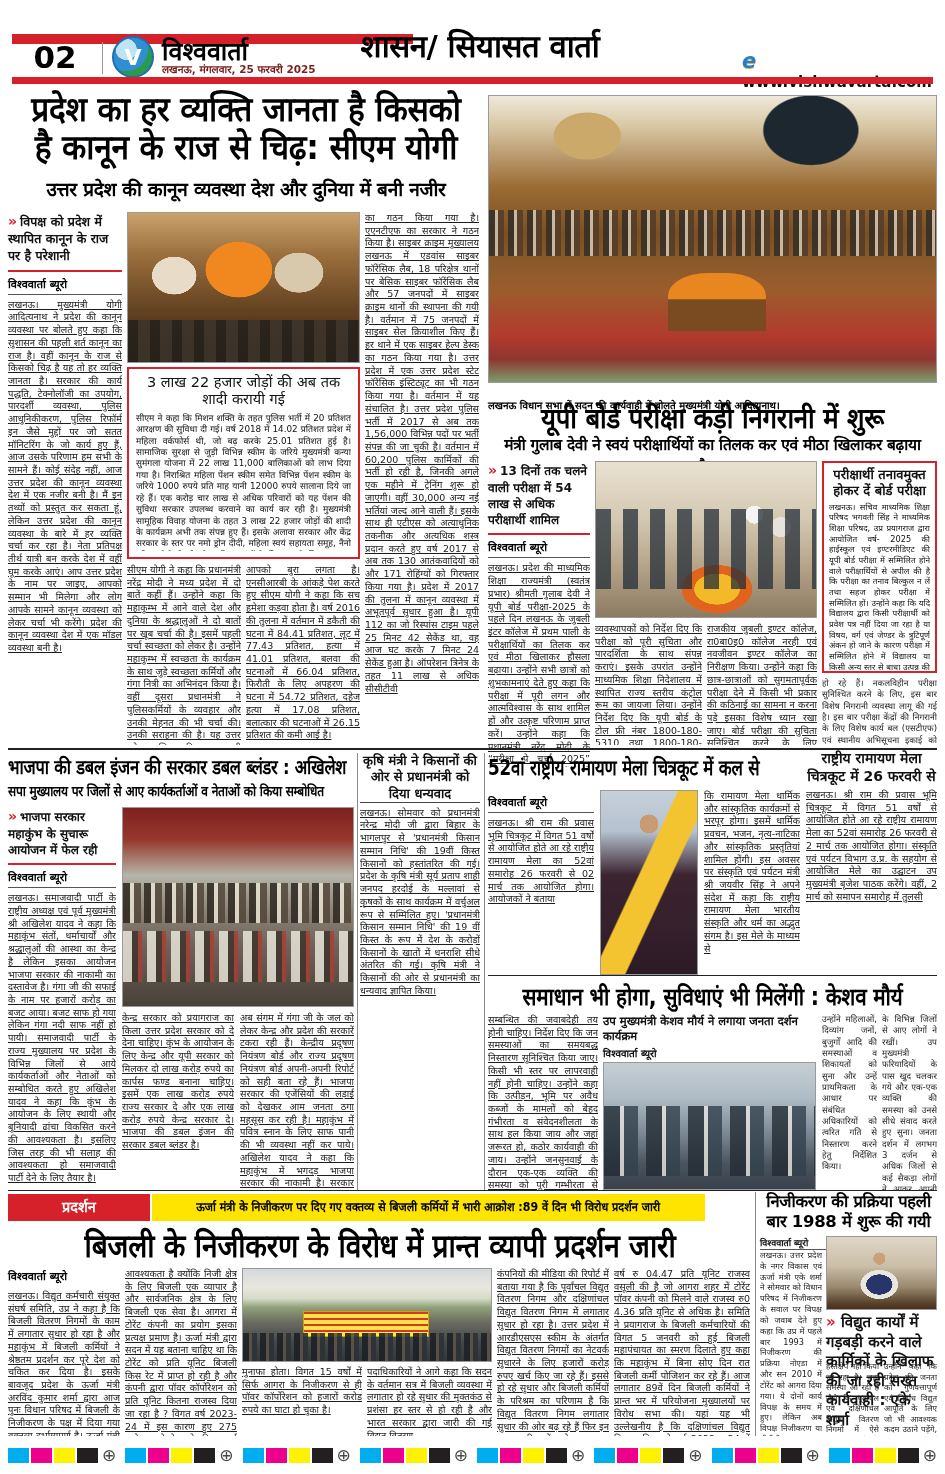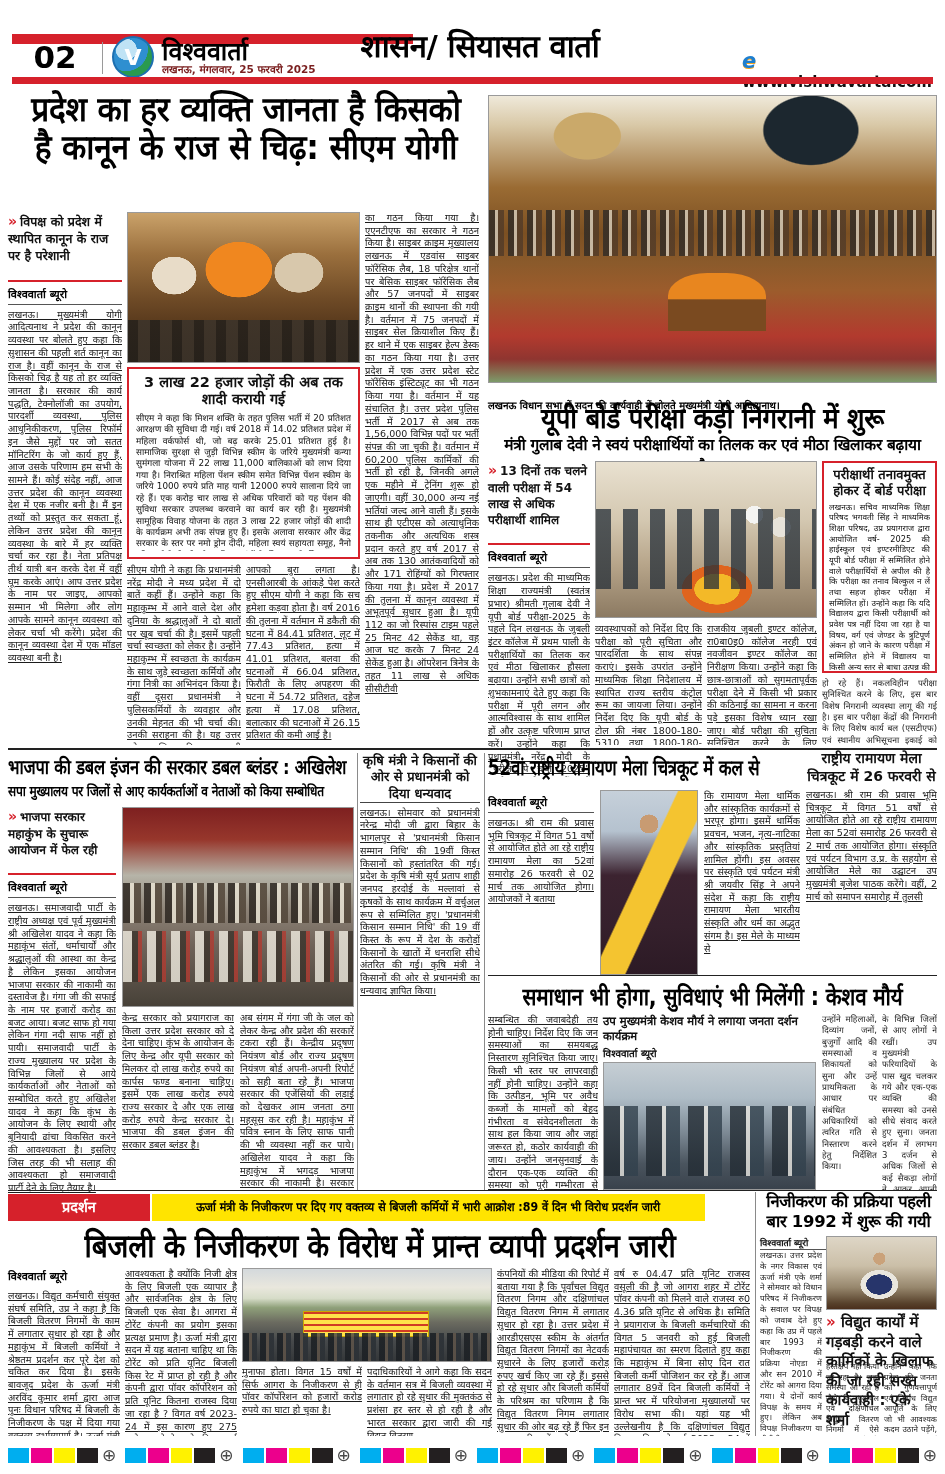--- a/index.html
+++ b/index.html
@@ -8,21 +8,21 @@
     position:relative; width:945px; height:1474px; background:#ffffff;
     font-family:"DejaVu Sans","Liberation Sans",sans-serif; color:#111;
     margin:0 auto; overflow:hidden;
   }
   .abs { position:absolute; }
   .hl { font-weight:800; color:#000; letter-spacing:-0.3px; }
   .center { text-align:center; }
   .squeeze { white-space:nowrap; }
   .bt { font-size:9.5px; line-height:1.34; text-align:justify; color:#1c1c1c; overflow:hidden;text-decoration:underline; }
   .bt-sm { font-size:8.6px; line-height:1.32; text-align:justify; color:#1c1c1c; overflow:hidden; }
-  .kicker { font-size:12.5px; font-weight:700; line-height:1.35; color:#111; padding-bottom:15px; border-bottom:2px solid #d6212b; }
+  .kicker { font-size:12.5px; font-weight:700; line-height:1.35; color:#111; padding-bottom:5px; border-bottom:2px solid #d6212b; }
   .kicker .mark { color:#d6212b; font-weight:800; margin-right:3px; font-size:14px; }
   .byline { font-size:11px; font-weight:700; color:#000; padding:4px 0 3px 0; border-bottom:1px solid #555; margin-bottom:4px; }
   .caption { font-size:10px; font-weight:700; color:#000;margin-top:12px; }
   .photo { position:absolute; overflow:hidden; border:1px solid #9a9a9a; }
   .photo::before, .photo::after { content:""; position:absolute; inset:0; }
 
   
   .redstripe { left:12px; top:34px; width:401px; height:10px; background:#d6212b; }
   .redrule   { left:12px; top:77px; width:921px; height:7px; background:#d6212b; }
   .pageno { left:14px; top:38px; width:82px; height:38px; font-size:31px; font-weight:800; color:#000; text-align:center; line-height:38px; }
@@ -40,21 +40,21 @@
   
   .lead-headline { left:8px; top:90px; width:476px; font-size:34px; line-height:1.13; transform:scaleX(.93); transform-origin:50% 0; }
   .lead-sub { left:8px; top:176px; width:476px; font-size:19px; font-weight:800; }
   .lead-photo { left:127px; top:212px; width:233px; height:151px;
      background: radial-gradient(ellipse 60px 50px at 48% 38%, #f0871f 0 55%, rgba(240,135,31,0) 56%),
                  radial-gradient(ellipse 40px 34px at 20% 42%, #e8dcc8 0 55%, rgba(0,0,0,0) 56%),
                  radial-gradient(ellipse 44px 36px at 74% 40%, #d8c8ac 0 55%, rgba(0,0,0,0) 56%),
                  linear-gradient(180deg,#caa26a 0%,#9a6f3d 28%,#6e4a26 58%,#4f3218 82%,#3c2713 100%); }
   .lead-photo::after { top:72%; height:28%; background:repeating-linear-gradient(90deg,#23201c 0 10px,#3a332b 10px 22px); opacity:.85; }
   .shadi-box { left:127px; top:367px; width:233px; height:192px; border:2px solid #d6212b; padding:5px 7px; background:#fff; }
-  .shadi-title { font-size:14.5px; font-weight:700; text-align:center; line-height:1.2; margin-bottom:4px; }
+  .shadi-title { font-size:14.5px; font-weight:400; text-align:center; line-height:1.2; margin-bottom:4px; }
   .shadi-body { font-size:8.8px; line-height:1.3; text-align:justify; height:138px; overflow:hidden; }
   .lead-c1 { left:8px;  top:212px; width:114px; height:533px; }
   .lead-c2 { left:127px; top:564px; width:114px; height:181px; }
   .lead-c3 { left:246px; top:564px; width:114px; height:181px; }
   .lead-c4 { left:365px; top:212px; width:114px; height:533px; }
 
   
   .assembly-photo { left:488px; top:95px; width:449px; height:288px;
      background: radial-gradient(ellipse 85px 62px at 72% 12%, #1c272f 0 55%, rgba(0,0,0,0) 57%),
                  radial-gradient(ellipse 60px 42px at 22% 14%, #caa96a 0 55%, rgba(0,0,0,0) 57%),
@@ -169,20 +169,21 @@
   <div class="abs pageno">02</div>
   <div class="abs pagediv"></div>
   <div class="abs logo-circle">V</div>
   <div class="abs logo-title">विश्ववार्ता</div>
   <div class="abs logo-dateline">लखनऊ,  मंगलवार, 25 फरवरी 2025</div>
   <div class="abs section-title">शासन/ सियासत वार्ता</div>
   <div class="abs website"><span class="e-icon">e</span><span>www.vishwavarta.com</span></div>
   <div class="abs redrule"></div>
 
   <h1 class="abs hl center lead-headline">प्रदेश का हर व्यक्ति जानता है किसको है कानून के राज से चिढ़: सीएम योगी</h1>
+  <h2 class="abs hl center lead-sub">उत्तर प्रदेश की कानून व्यवस्था देश और दुनिया में बनी नजीर</h2>
 
   <div class="abs lead-c1">
     <div class="kicker"><span class="mark">»</span><span>विपक्ष को प्रदेश में स्थापित कानून के राज पर है परेशानी</span></div>
     <div class="byline">विश्ववार्ता ब्यूरो</div>
     <div class="bt" style="height:398px;">लखनऊ। मुख्यमंत्री योगी आदित्यनाथ ने प्रदेश की कानून व्यवस्था पर बोलते हुए कहा कि सुशासन की पहली शर्त कानून का राज है। वहीं कानून के राज से किसको चिढ़ है यह तो हर व्यक्ति जानता है। सरकार की कार्य पद्धति, टेक्नोलॉजी का उपयोग, पारदर्शी व्यवस्था, पुलिस आधुनिकीकरण, पुलिस रिफॉर्म इन जैसे मुद्दों पर जो सतत मॉनिटरिंग के जो कार्य हुए हैं, आज उसके परिणाम हम सभी के सामने हैं। कोई संदेह नहीं, आज उत्तर प्रदेश की कानून व्यवस्था देश में एक नजीर बनी है। मैं इन तथ्यों को प्रस्तुत कर सकता हूं, लेकिन उत्तर प्रदेश की कानून व्यवस्था के बारे में हर व्यक्ति चर्चा कर रहा है। नेता प्रतिपक्ष तीर्थ यात्री बन करके देश में वहीं घूम करके आएं। आप उत्तर प्रदेश के नाम पर जाइए, आपको सम्मान भी मिलेगा और लोग आपके सामने कानून व्यवस्था को लेकर चर्चा भी करेंगे। प्रदेश की कानून व्यवस्था देश में एक मॉडल व्यवस्था बनी है।</div>
   </div>
 
   <div class="photo lead-photo"></div>
 
   <div class="abs shadi-box">
@@ -270,21 +271,21 @@
     <div class="byline" style="border-bottom:none; padding-top:0;">विश्ववार्ता ब्यूरो</div>
     <div class="bt" style="height:146px;">लखनऊ। विद्युत कर्मचारी संयुक्त संघर्ष समिति, उप्र ने कहा है कि बिजली वितरण निगमों के काम में लगातार सुधार हो रहा है और महाकुंभ में बिजली कर्मियों ने श्रेष्ठतम प्रदर्शन कर पूरे देश को चकित कर दिया है। इसके बावजूद प्रदेश के ऊर्जा मंत्री अरविंद कुमार शर्मा द्वारा आज पुनः विधान परिषद में बिजली के निजीकरण के पक्ष में दिया गया वक्तव्य दुर्भाग्यपूर्ण है। ऊर्जा मंत्री के इस वक्तव्य से बिजली व्यवस्था सुधार में लगे बिजली कर्मियों में भारी आक्रोश व्याप्त हो गया है। संघर्ष समिति के पदाधिकारियों ने कहा कि विकसित भारत के लिए बिजली का निजीकरण नहीं अपितु सार्वजनिक क्षेत्र में बिजली उद्योग को रखा जाना प्राथमिक</div>
   </div>
   <div class="abs bt bij-c2">आवश्यकता है क्योंकि निजी क्षेत्र के लिए बिजली एक व्यापार है और सार्वजनिक क्षेत्र के लिए बिजली एक सेवा है। आगरा में टोरेंट कंपनी का प्रयोग इसका प्रत्यक्ष प्रमाण है। ऊर्जा मंत्री द्वारा सदन में यह बताना चाहिए था कि टोरेंट को प्रति यूनिट बिजली किस रेट में प्राप्त हो रही है और कंपनी द्वारा पॉवर कॉर्पोरेशन को प्रति यूनिट कितना राजस्व दिया जा रहा है ? विगत वर्ष 2023-24 में इस कारण हुए 275 करोड़ रुपये के घाटे की भरपाई कैसे की जाएगी? जबकि कम्पनी द्वारा आगरा में बिजली बेच कर 800 करोड़ रुपये का मुनाफा फिर कैसे कमाया ? यदि निजीकरण के इस प्रयोग की सही समय पर समीक्षा होती तो एक साल में पॉवर कॉर्पोरेशन को 1000 करोड़ का</div>
   <div class="photo rally-photo"></div>
   <div class="abs bt bij-c3">मुनाफा होता। विगत 15 वर्षों में सिर्फ आगरा के निजीकरण से ही पॉवर कॉर्पोरेशन को हजारों करोड़ रुपये का घाटा हो चुका है।</div>
   <div class="abs bt bij-c4">पदाधिकारियों ने आगे कहा कि सदन के वर्तमान सत्र में बिजली व्यवस्था में लगातार हो रहे सुधार की मुक्तकंठ से प्रशंसा हर स्तर से हो रही है और भारत सरकार द्वारा जारी की गई विद्युत वितरण</div>
   <div class="abs bt bij-c5">कंपनियों की मीडिया की रिपोर्ट में बताया गया है कि पूर्वांचल विद्युत वितरण निगम और दक्षिणांचल विद्युत वितरण निगम में लगातार सुधार हो रहा है। उत्तर प्रदेश में आरडीएसएस स्कीम के अंतर्गत विद्युत वितरण निगमों का नेटवर्क सुधारने के लिए हजारों करोड़ रुपए खर्च किए जा रहे हैं। इससे हो रहे सुधार और बिजली कर्मियों के परिश्रम का परिणाम है कि विद्युत वितरण निगम लगातार सुधार की ओर बढ़ रहे हैं फिर इन सब परिणामों के बावजूद निजीकरण क्यों?</div>
   <div class="abs bt bij-c6">वर्ष रु 04.47 प्रति यूनिट राजस्व वसूली की है जो आगरा शहर में टोरेंट पॉवर कंपनी को मिलने वाले राजस्व रु0 4.36 प्रति यूनिट से अधिक है। समिति ने प्रयागराज के बिजली कर्मचारियों की विगत 5 जनवरी को हुई बिजली महापंचायत का स्मरण दिलाते हुए कहा कि महाकुंभ में बिना सोए दिन रात बिजली कर्मी पोजिशन कर रहे हैं। आज लगातार 89वें दिन बिजली कर्मियों ने प्रान्त भर में परियोजना मुख्यालयों पर विरोध सभा की। यहां यह भी उल्लेखनीय है कि दक्षिणांचल विद्युत वितरण निगम ने वर्ष 2023 - 24 में प्रति यूनिट बिजली विक्रय</div>
 
-  <h1 class="abs hl center niji-headline">निजीकरण की प्रक्रिया पहली बार 1992 में शुरू की गयी</h1>
+  <h1 class="abs hl center niji-headline">निजीकरण की प्रक्रिया पहली बार 1988 में शुरू की गयी</h1>
   <div class="abs niji-byline">विश्ववार्ता ब्यूरो</div>
   <div class="abs bt-sm niji-c1" style="font-size:8.2px;">लखनऊ। उत्तर प्रदेश के नगर विकास एवं ऊर्जा मंत्री एके शर्मा ने सोमवार को विधान परिषद में निजीकरण के सवाल पर विपक्ष को जवाब देते हुए कहा कि उप्र में पहले बार 1993 में निजीकरण की प्रक्रिया नोएडा में और सन 2010 में टोरेंट को आगरा दिया गया। ये दोनों कार्य विपक्ष के समय में हुए। लेकिन अब विपक्ष निजीकरण या पीपीपी माडल पर गलत बातें बताकर जनता को गुमराह कर रहा है जबकि जनता का विश्वास बना हुआ है।</div>
   <div class="photo ak-photo"></div>
   <div class="abs niji-caption"><span class="mark">» </span><span>विद्युत कार्यों में गड़बड़ी करने वाले कार्मिकों के खिलाफ की जा रही सख्त कार्यवाही : एके शर्मा</span></div>
   <div class="abs bt-sm niji-c2" style="font-size:8px;">हस्तक्षेप नहीं किया जा रहा है। जहां समस्या आ रही है जैसे कि पूर्वांचल एवं दक्षिणांचल विद्युत वितरण निगमों में ऐसे व्यवस्था बनाने की प्रक्रिया की जा रही है।</div>
   <div class="abs bt-sm niji-c3" style="font-size:8px;">उन्होंने कहा कि प्रदेश की जनता को गुणवत्तापूर्ण एवं निर्बाध विद्युत आपूर्ति के लिए जो भी आवश्यक कदम उठाने पड़ेंगे, उस पर कार्य किया जाएगा।</div>
 
   <div class="abs cbars">
       <div class="cbar-group">
         <span class="cbar-sq" style="background: rgb(0, 174, 239);"></span>

